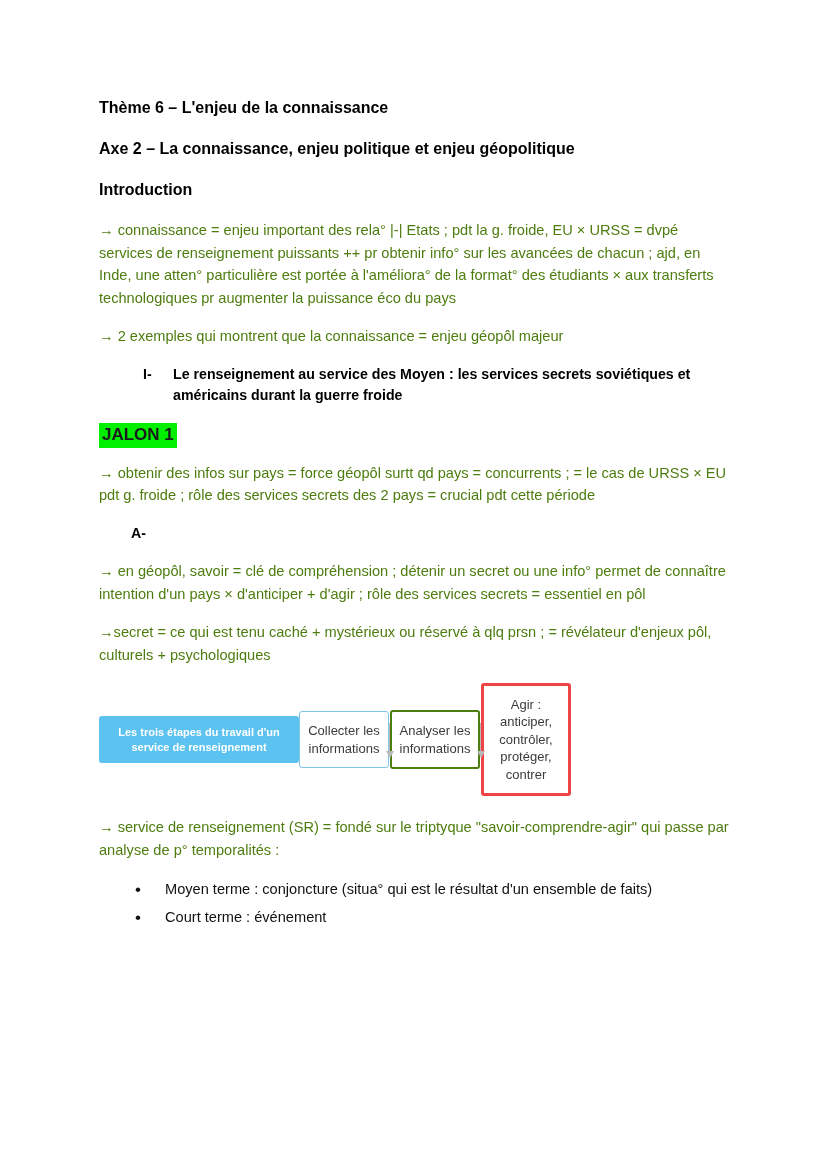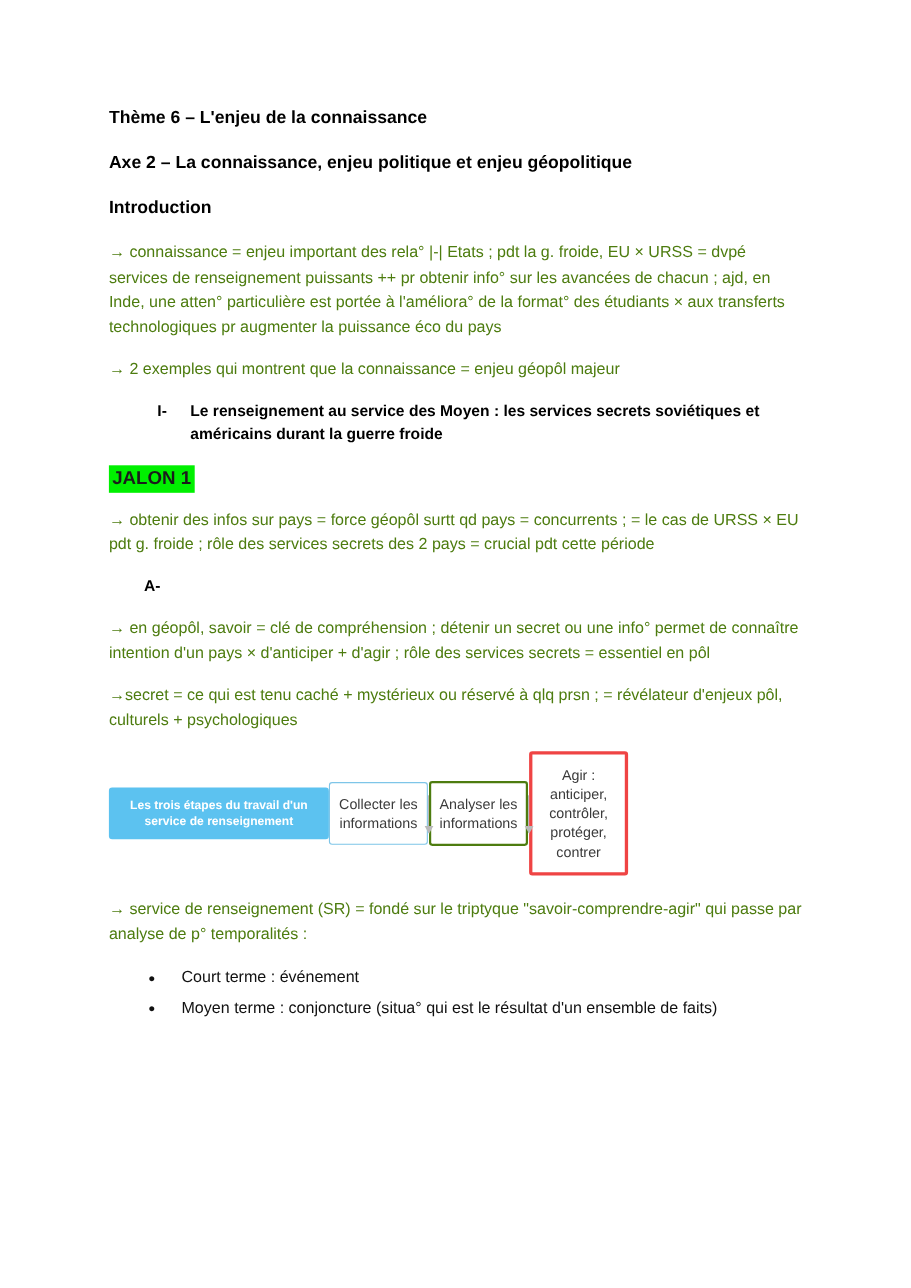--- a/index.html
+++ b/index.html
@@ -195,19 +195,19 @@
       <div class="flow-box blue">Collecter les informations</div>
       <div class="flow-arrow"></div>
       <div class="flow-box orange">Analyser les informations</div>
       <div class="flow-arrow"></div>
       <div class="flow-box green">Agir : anticiper, contrôler, protéger, contrer</div>
     </div>
 
     <p class="para">→ service de renseignement (SR) = fondé sur le triptyque "savoir-comprendre-agir" qui passe par analyse de p° temporalités :</p>
 
     <ul class="bullets">
+      <li>Moyen terme : conjoncture (situa° qui est le résultat d'un ensemble de faits)</li>
       <li>Court terme : événement</li>
-      <li>Moyen terme : conjoncture (situa° qui est le résultat d'un ensemble de faits)</li>
 
     </ul>
 
   </div>
 </div>
 
 </body></html>

